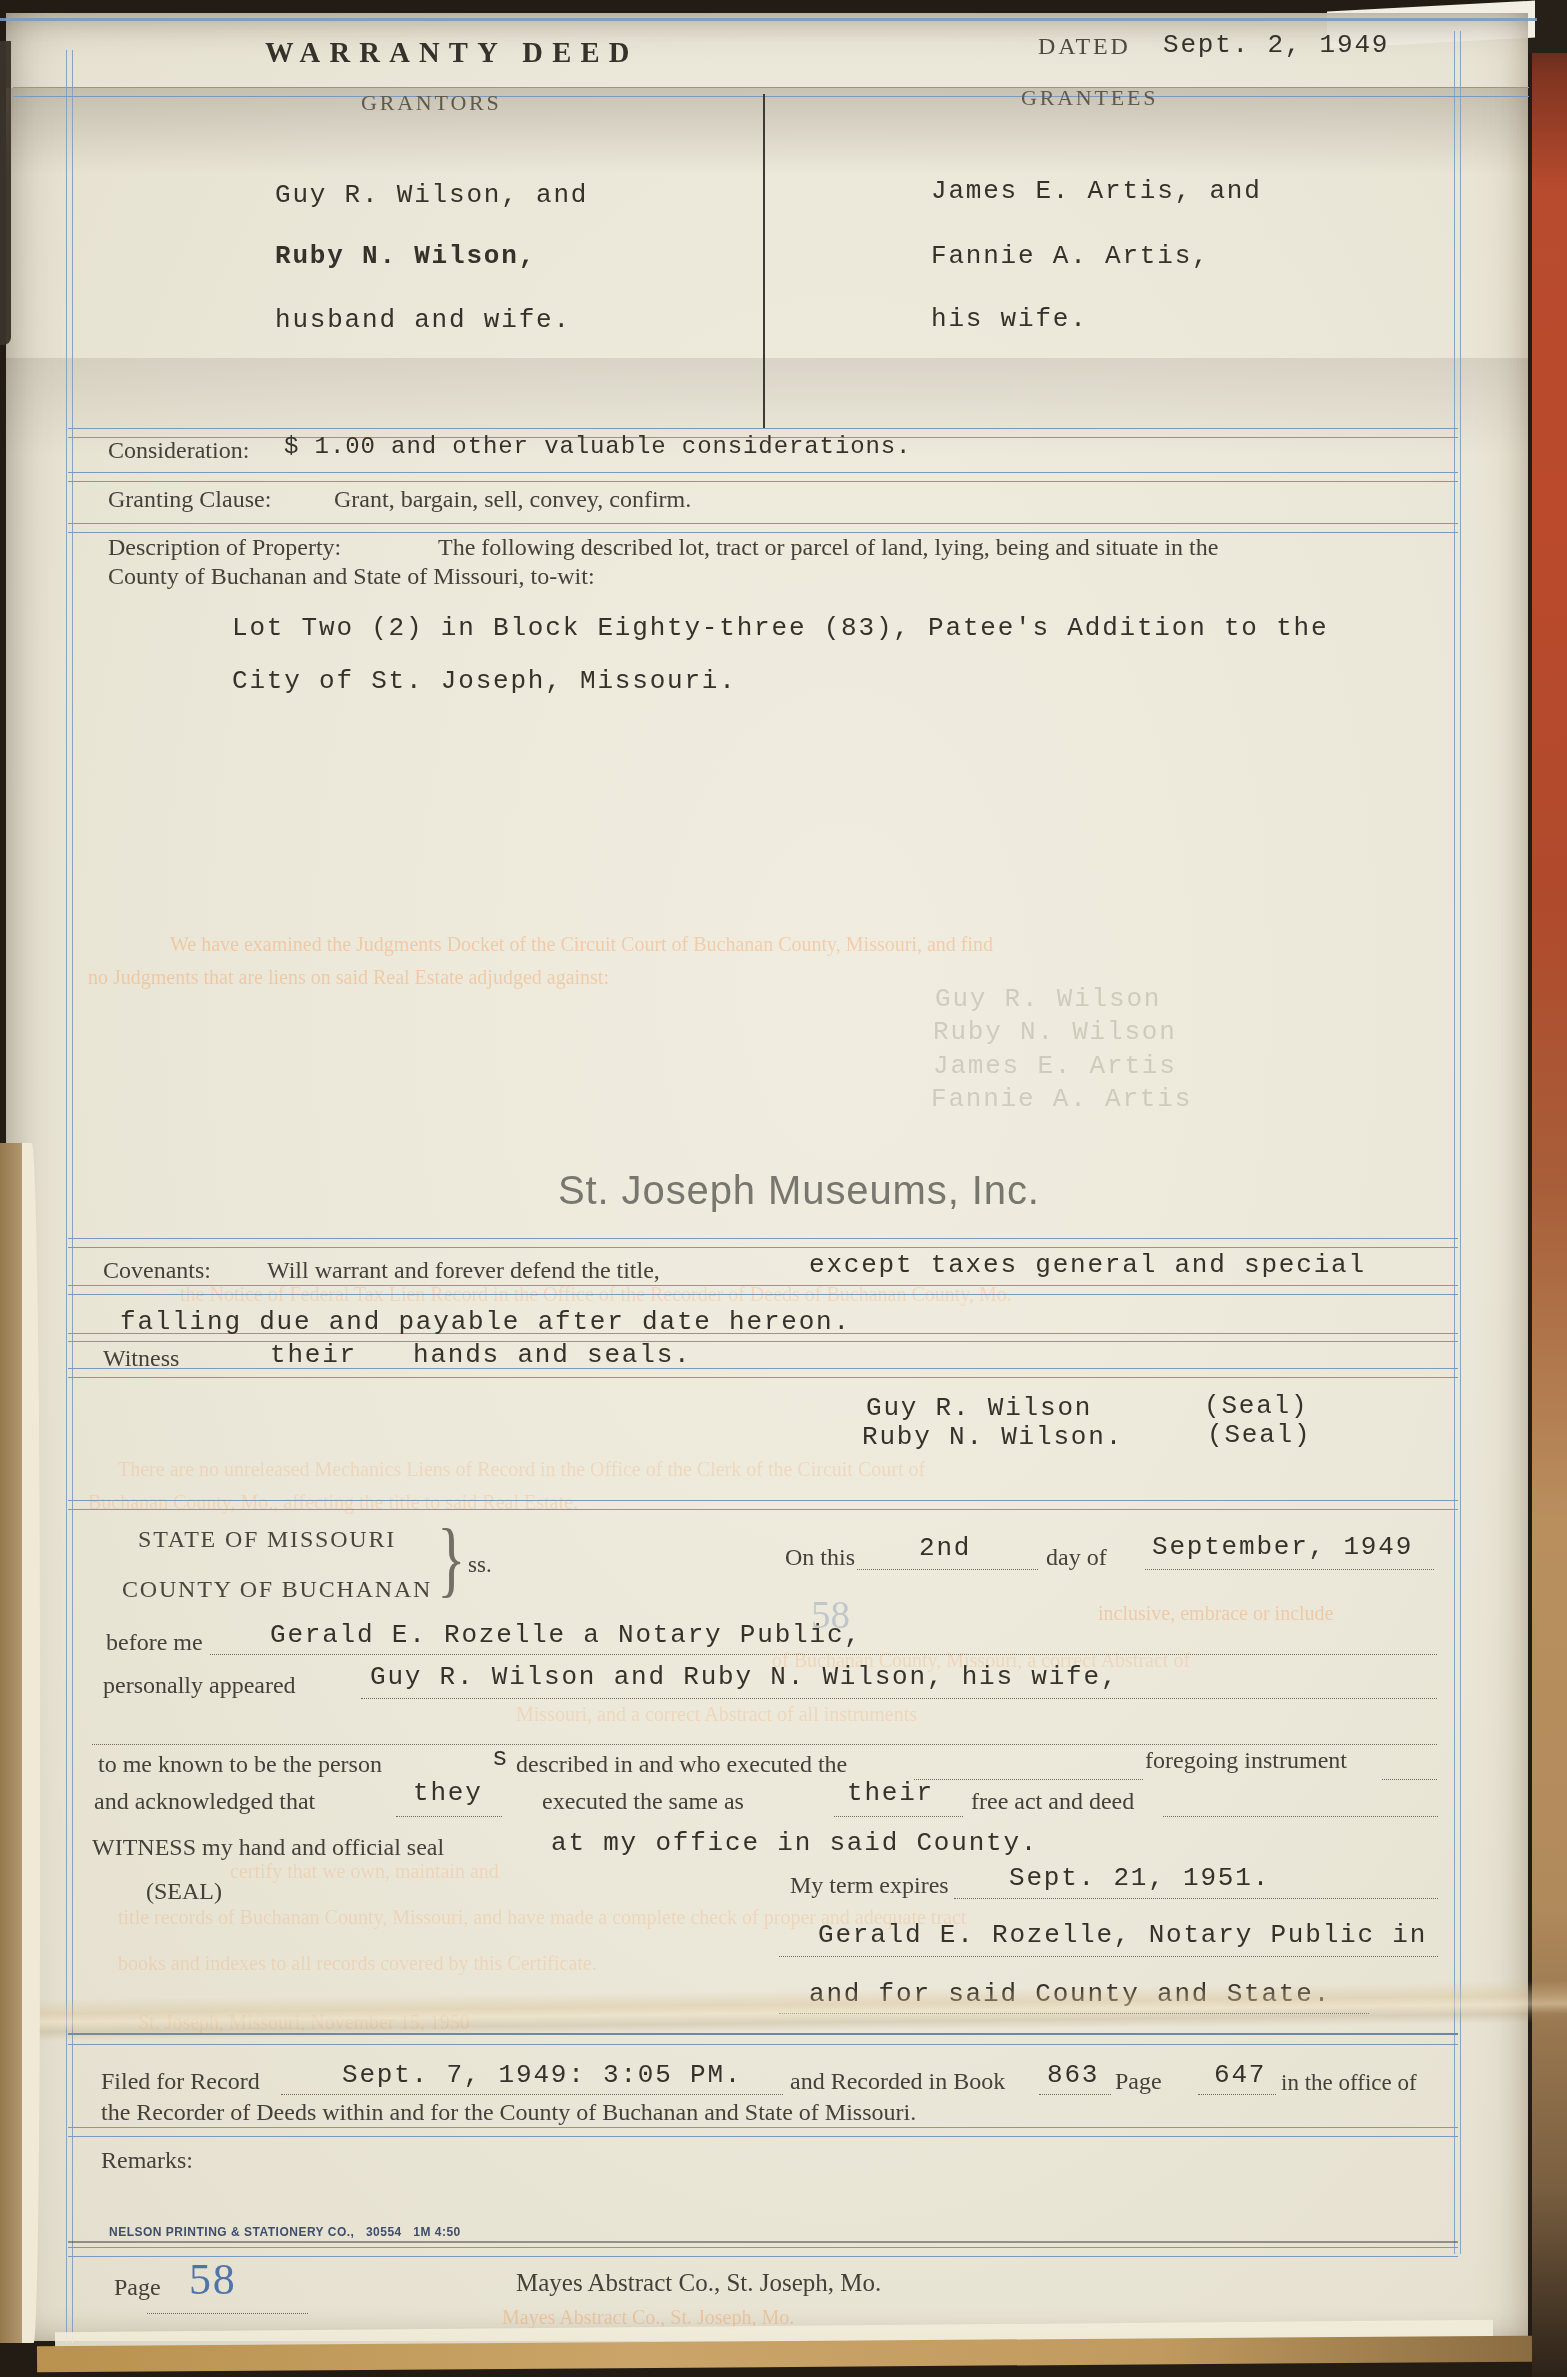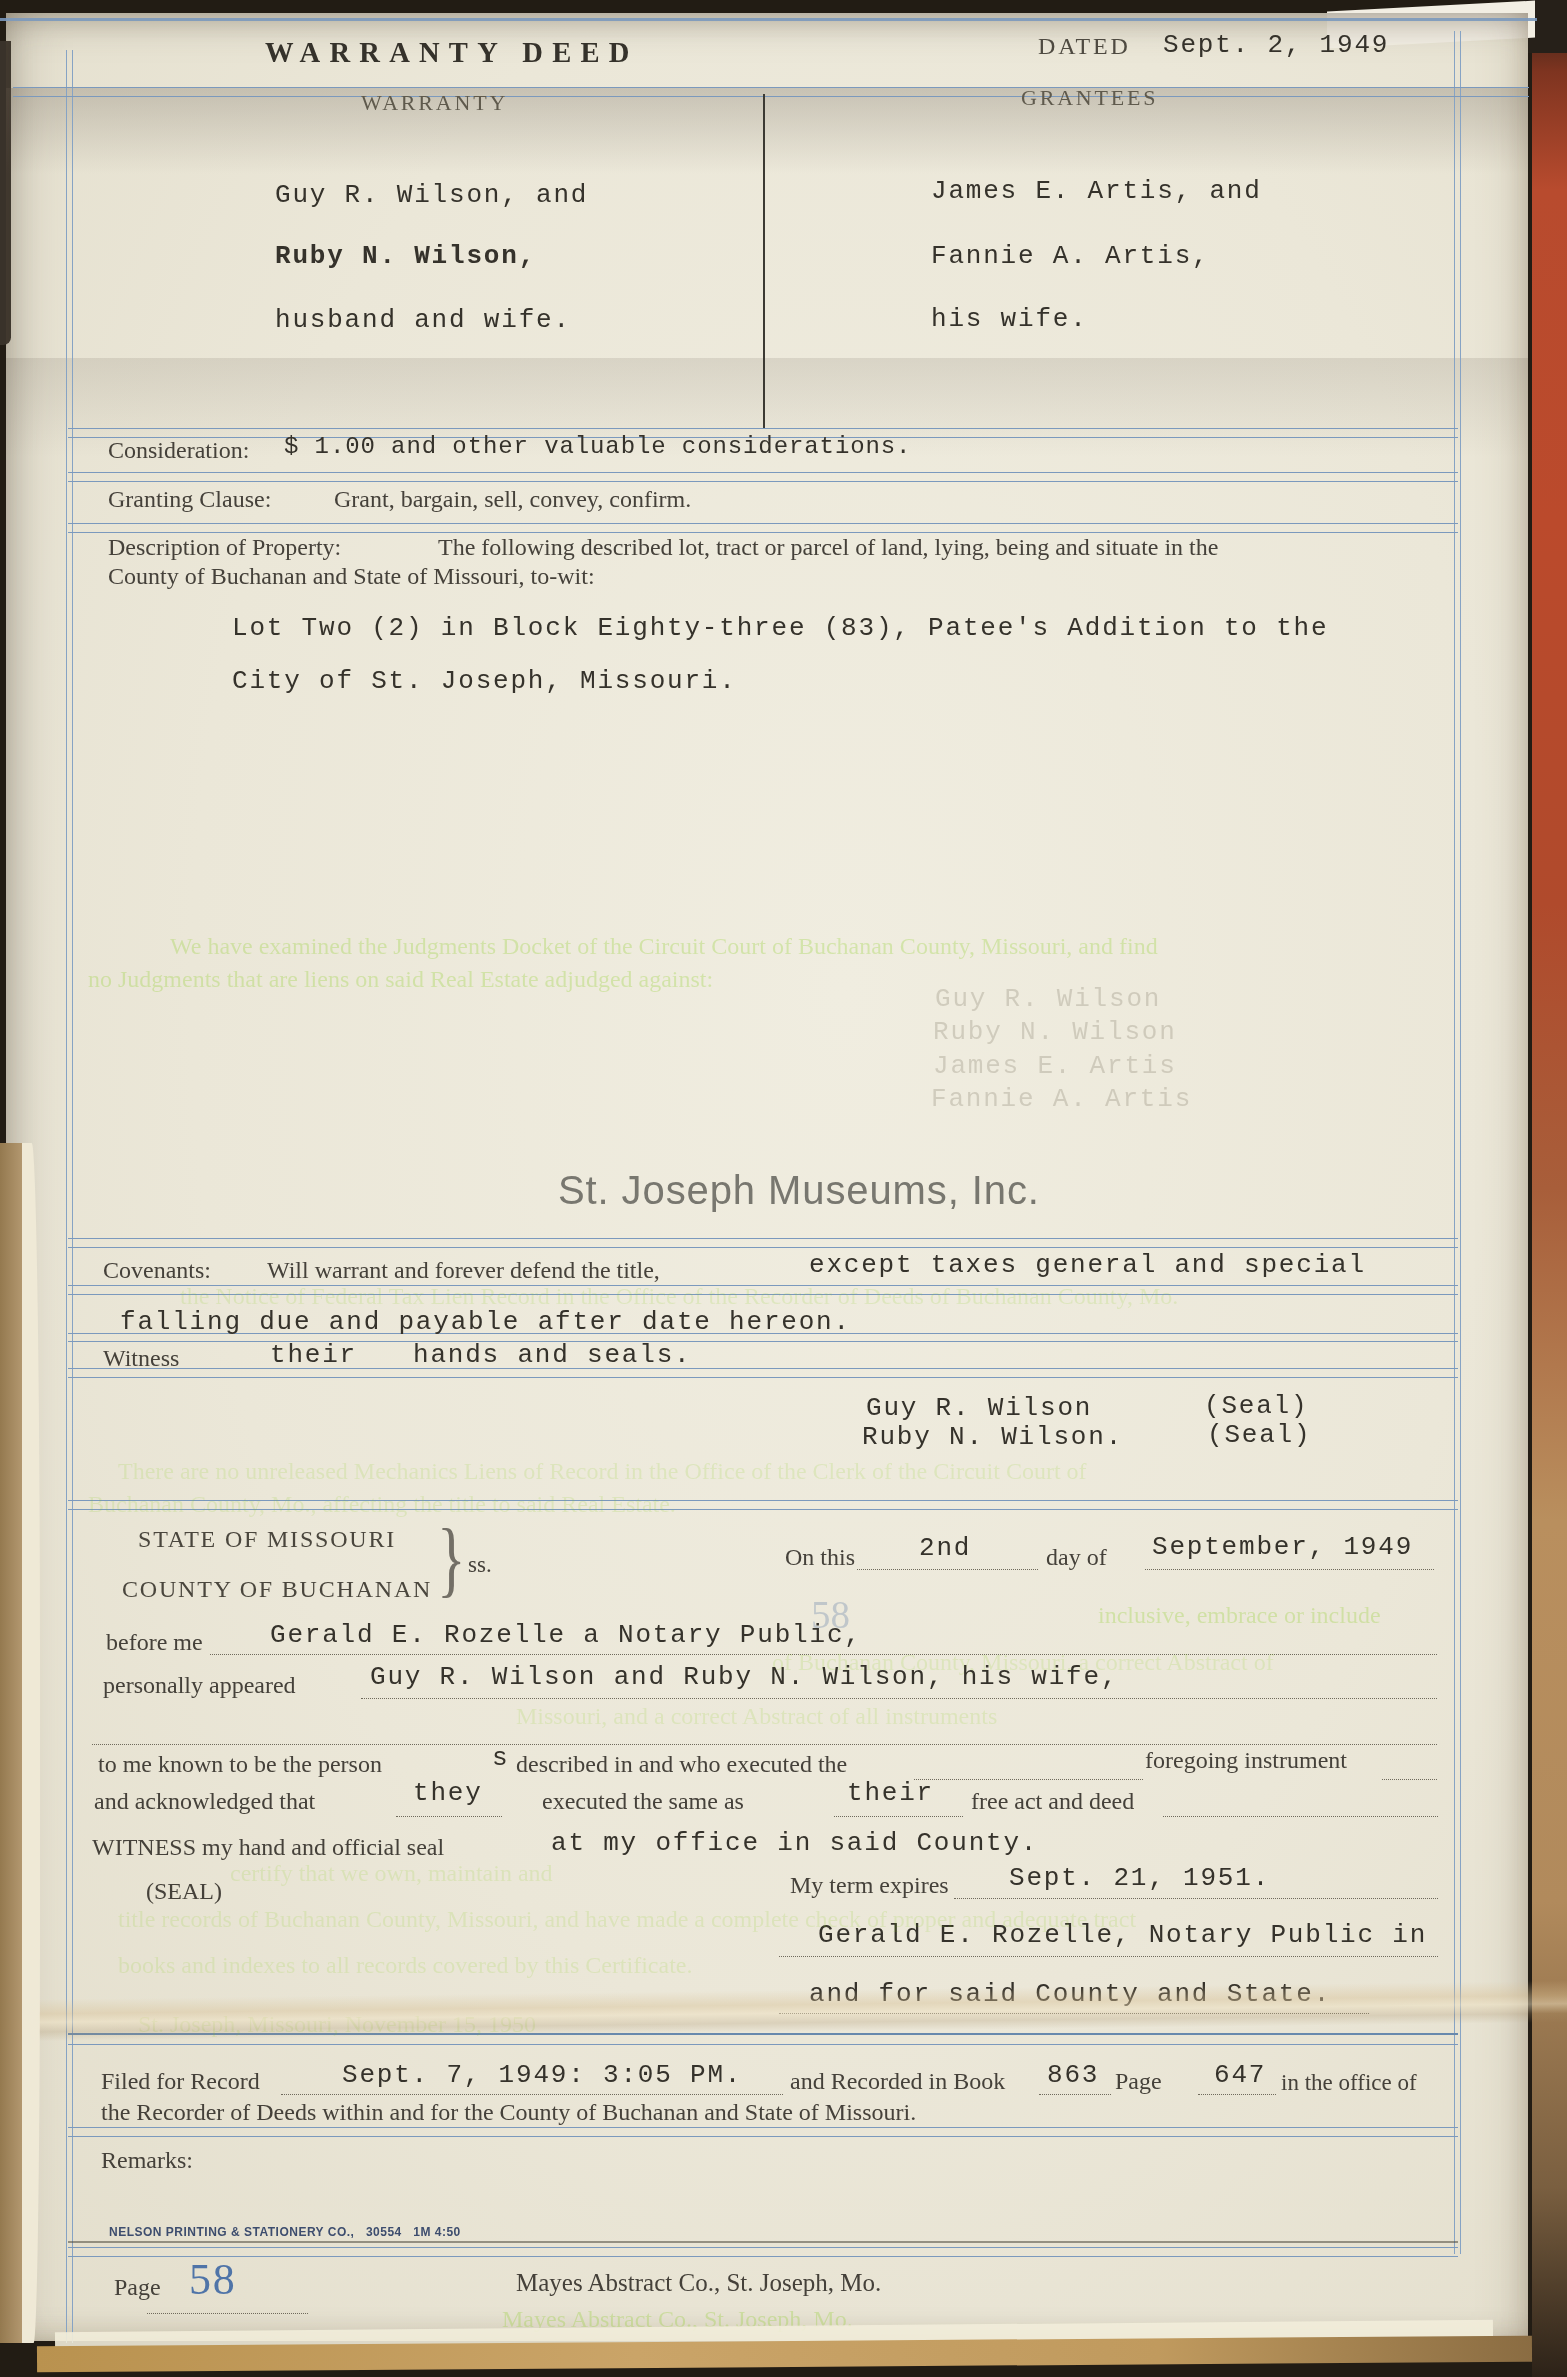--- a/index.html
+++ b/index.html
@@ -48,21 +48,21 @@
   .serif-caps{font-size:24px;color:#4a463d;letter-spacing:1.8px;}
   .title{font-size:28.6px;font-weight:700;letter-spacing:9.2px;color:#35322b;}
   .dated{font-size:24px;letter-spacing:2.8px;color:#4e4a41;}
   .colhdr{font-size:22px;color:#5f5a4d;letter-spacing:2.8px;}
   .mono{font-family:"Liberation Mono","DejaVu Sans Mono",monospace;font-size:26px;color:#35322b;letter-spacing:1.8px;}
   .mono-sm{font-size:24px;letter-spacing:0.9px;}
   .brace{font-size:85px;font-weight:400;color:#55514a;opacity:.8;transform:scaleX(.7);line-height:85px;}
   .wm{font-family:"Liberation Sans",sans-serif;font-size:40px;color:#6c6b64;letter-spacing:0.9px;opacity:.9;}
   .pagenum{font-size:44px;color:#4f74a8;letter-spacing:1.8px;}
   .printer{font-family:"Liberation Sans",sans-serif;font-weight:700;font-size:12px;color:#3d4d6e;letter-spacing:0.5px;white-space:pre;}
-  .ghost-serif{font-size:24px;color:#84cc16;opacity:.26;filter:blur(0.4px);}
+  .ghost-serif{font-size:20px;color:#f97316;opacity:.26;filter:blur(0.4px);}
   .ghost-faint{opacity:.15;}
   .ghost-mono{font-family:"Liberation Mono","DejaVu Sans Mono",monospace;font-size:26px;color:#8b8472;opacity:.3;filter:blur(0.4px);letter-spacing:1.8px;}
   .ghost-58{font-size:39px;color:#5b79a4;opacity:.3;filter:blur(0.5px);}
 </style>
 </head>
 <body>
 
 <div class="scene">
 
   <div class="abs cover-red"></div>
@@ -88,21 +88,21 @@
   <div class="abs hrd" style="left:68px;top:1368px;width:1390px;"></div>
   <div class="abs hrd" style="left:68px;top:1500px;width:1390px;"></div>
   <div class="abs hrd-dark" style="left:68px;top:2033px;width:1390px;"></div>
   <div class="abs hrd" style="left:68px;top:2127px;width:1390px;"></div>
   <div class="abs hr-thin" style="left:68px;top:2241px;width:1390px;"></div>
   <div class="abs hrd" style="left:68px;top:2247px;width:1390px;"></div>
 
   <div class="abs title" style="left:265px;top:37px;">WARRANTY DEED</div>
   <div class="abs dated" style="left:1038px;top:33px;">DATED</div>
   <div class="abs mono" style="left:1163px;top:29.5px;">Sept. 2, 1949</div>
-  <div class="abs colhdr" style="left:361px;top:90px;">WARRANTY</div>
+  <div class="abs colhdr" style="left:361px;top:90px;">GRANTORS</div>
   <div class="abs colhdr" style="left:1021px;top:85px;">GRANTEES</div>
 
   <div class="abs mono" style="left:275px;top:180px;">Guy R. Wilson, and</div>
   <div class="abs mono" style="left:275px;top:241px;font-weight:bold;">Ruby N. Wilson,</div>
   <div class="abs mono" style="left:275px;top:305px;">husband and wife.</div>
   <div class="abs mono" style="left:931px;top:176px;">James E. Artis, and</div>
   <div class="abs mono" style="left:931px;top:241px;">Fannie A. Artis,</div>
   <div class="abs mono" style="left:931px;top:304px;">his wife.</div>
 
   <div class="abs serif" style="left:108px;top:437px;">Consideration:</div>

